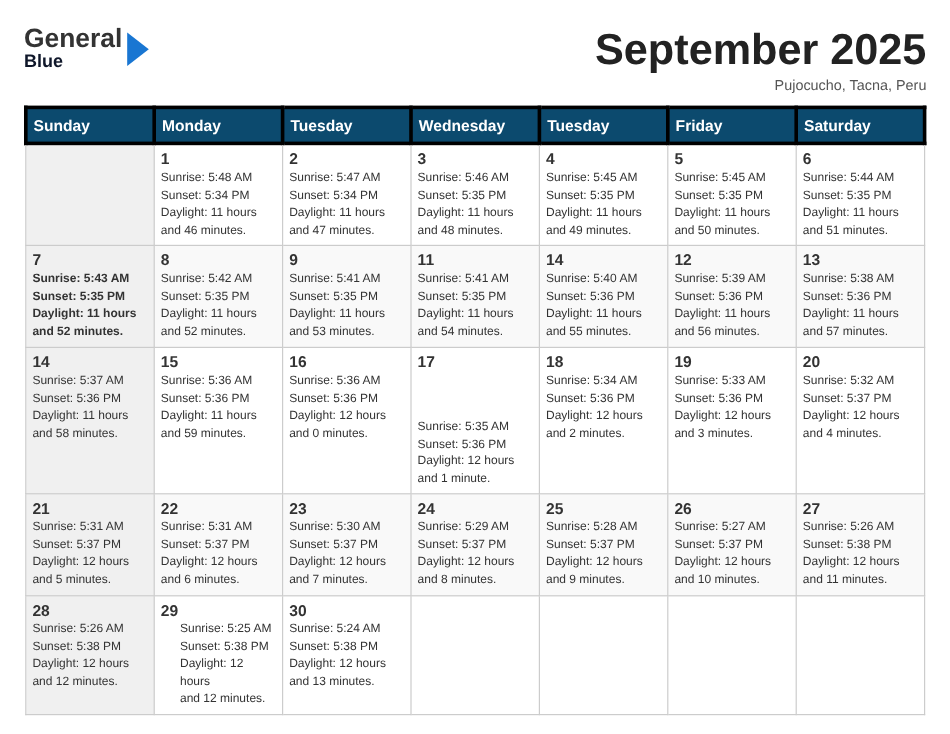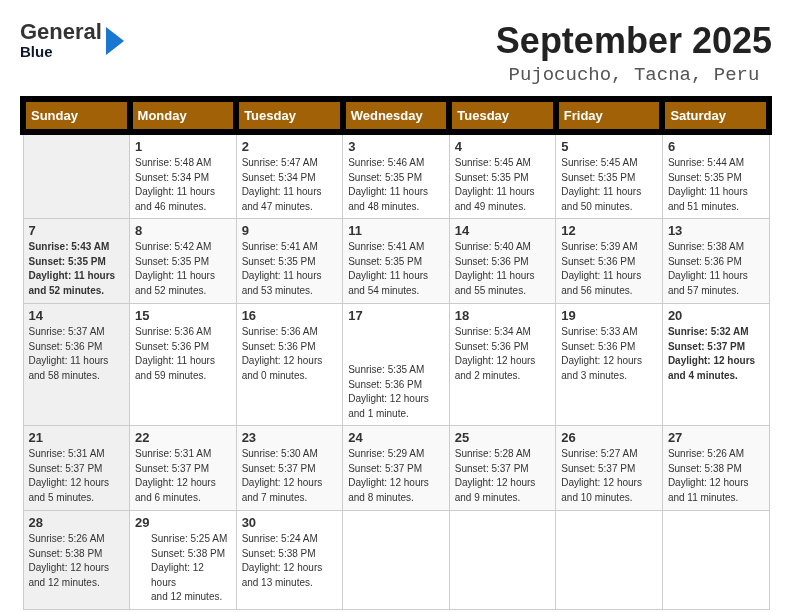--- a/index.html
+++ b/index.html
@@ -24,45 +24,44 @@
     .logo-blue { color: #1565c0; }
     .logo-arrow {
       width: 0;
       height: 0;
       border-top: 14px solid transparent;
       border-bottom: 14px solid transparent;
       border-left: 18px solid #1976d2;
       margin-left: 4px;
       margin-top: 2px;
     }
-    .title-section { text-align: center; }
+    .title-section { text-align: right; }
     .month-title {
       font-size: 36px;
       font-weight: bold;
       color: #222;
     }
     .location-title {
-      font-size: 19px;
+      font-size: 12px;
       color: #555;
       margin-top: 2px;
-      font-family: Liberation Mono, monospace;
     }
     table {
       width: 100%;
       border-collapse: collapse;
       table-layout: fixed;
     }
     thead th {
-      background-color: #a16207;
+      background-color: #0c4a6e;
       color: #fff;
       text-align: left;
       padding: 6px 5px;
       font-size: 13px;
       font-weight: bold;
-      border: 6px solid #000000;
+      border: 3px solid #000000;
     }
     tbody td {
       vertical-align: top;
       border: 1px solid #ccc;
       padding: 4px 5px;
       font-size: 10.5px;
       color: #333;
       height: 85px;
     }
     .day-number {
@@ -250,21 +249,21 @@
         </td>
         <td>
           <span class="day-number">19</span>
           <div class="day-info" style="white-space: pre-line;">Sunrise: 5:33 AM
 Sunset: 5:36 PM
 Daylight: 12 hours
 and 3 minutes.</div>
         </td>
         <td>
           <span class="day-number">20</span>
-          <div class="day-info" style="white-space: pre-line; font-weight: bold;">Sunrise: 5:32 AM
+          <div class="day-info" style="white-space: pre-line;">Sunrise: 5:32 AM
 Sunset: 5:37 PM
 Daylight: 12 hours
 and 4 minutes.</div>
         </td>
       </tr>
       <tr>
         <td>
           <span class="day-number">21</span>
           <div class="day-info" style="white-space: pre-line;">Sunrise: 5:31 AM
 Sunset: 5:37 PM

